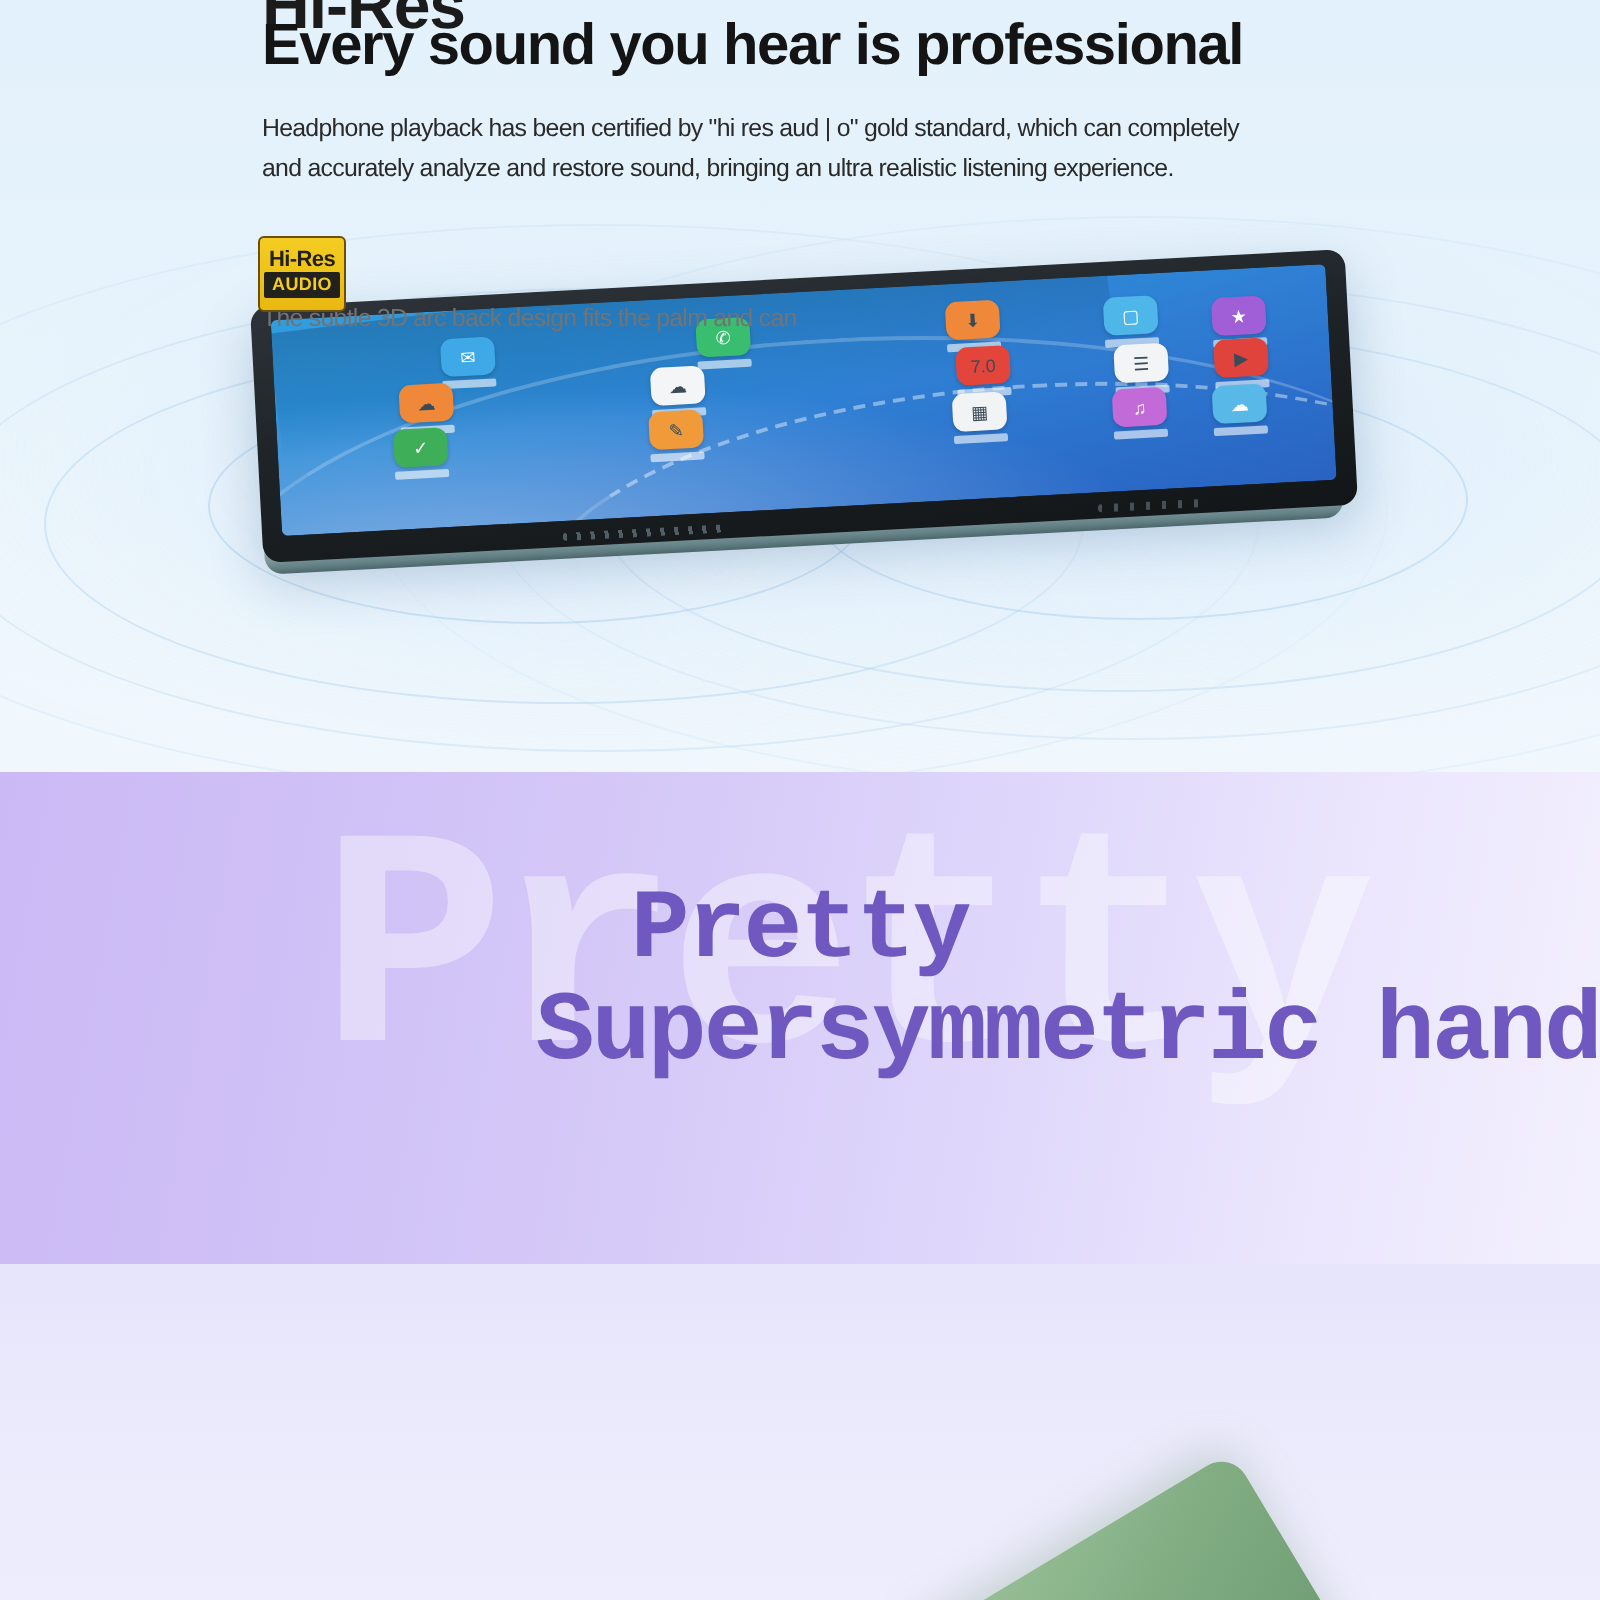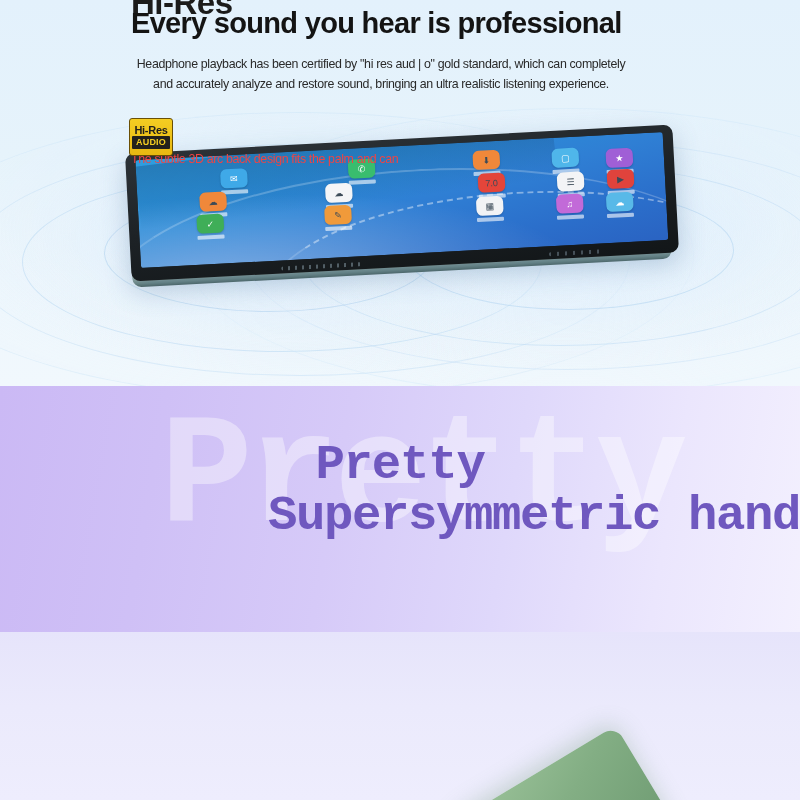--- a/index.html
+++ b/index.html
@@ -24,21 +24,20 @@
   }
   .headline-1 {
     position:absolute; left:131px; top:6px;
     font-size:29px; font-weight:bold; color:#141414;
     letter-spacing:-0.7px; line-height:1.22; white-space:nowrap;text-align:center;
   }
   .body-1 {
     position:absolute; left:131px; top:54px; width:500px;
     font-size:12.4px; color:#2a2a2a; line-height:1.62;
     letter-spacing:-0.35px;
-    text-align:center;
   }
 
   
   .ripples { position:absolute; left:0; top:150px; width:800px; height:236px; }
   .ring {
     position:absolute; border-radius:50%;
     border:1px solid rgba(175,210,240,.45);
     background:radial-gradient(ellipse at 50% 40%, rgba(222,238,252,.55) 0%, rgba(235,245,253,.16) 62%, rgba(255,255,255,0) 100%);
   }
   .ring.r1 { left:22px;  top:22px;  width:520px; height:180px; }
@@ -148,21 +147,21 @@
   .headline-3a {
     position:absolute; left:131px; top:72px;
     font-size:24px; font-weight:bold; color:#141414; letter-spacing:-0.6px; line-height:1;
   }
   .headline-3b {
     position:absolute; left:131px; top:104px;
     font-size:24px; font-weight:bold; color:#141414; letter-spacing:-0.6px; line-height:1; white-space:nowrap;
   }
   .body-3 {
     position:absolute; left:131px; top:150px; width:430px;
-    font-size:12.4px; color:#ef4444; line-height:1.6; letter-spacing:-0.35px;
+    font-size:12.4px; color:#737373; line-height:1.6; letter-spacing:-0.35px;
   }
   .green-tab {
     position:absolute; left:470px; top:766px; width:190px; height:120px;
     background:linear-gradient(150deg,#9cc39a 0%,#83ae84 45%,#6d9a71 100%);
     border-radius:14px; transform:rotate(-31deg);
     box-shadow:0 -6px 22px rgba(110,150,115,.30);
   }
 </style>
 </head>
 <body>

